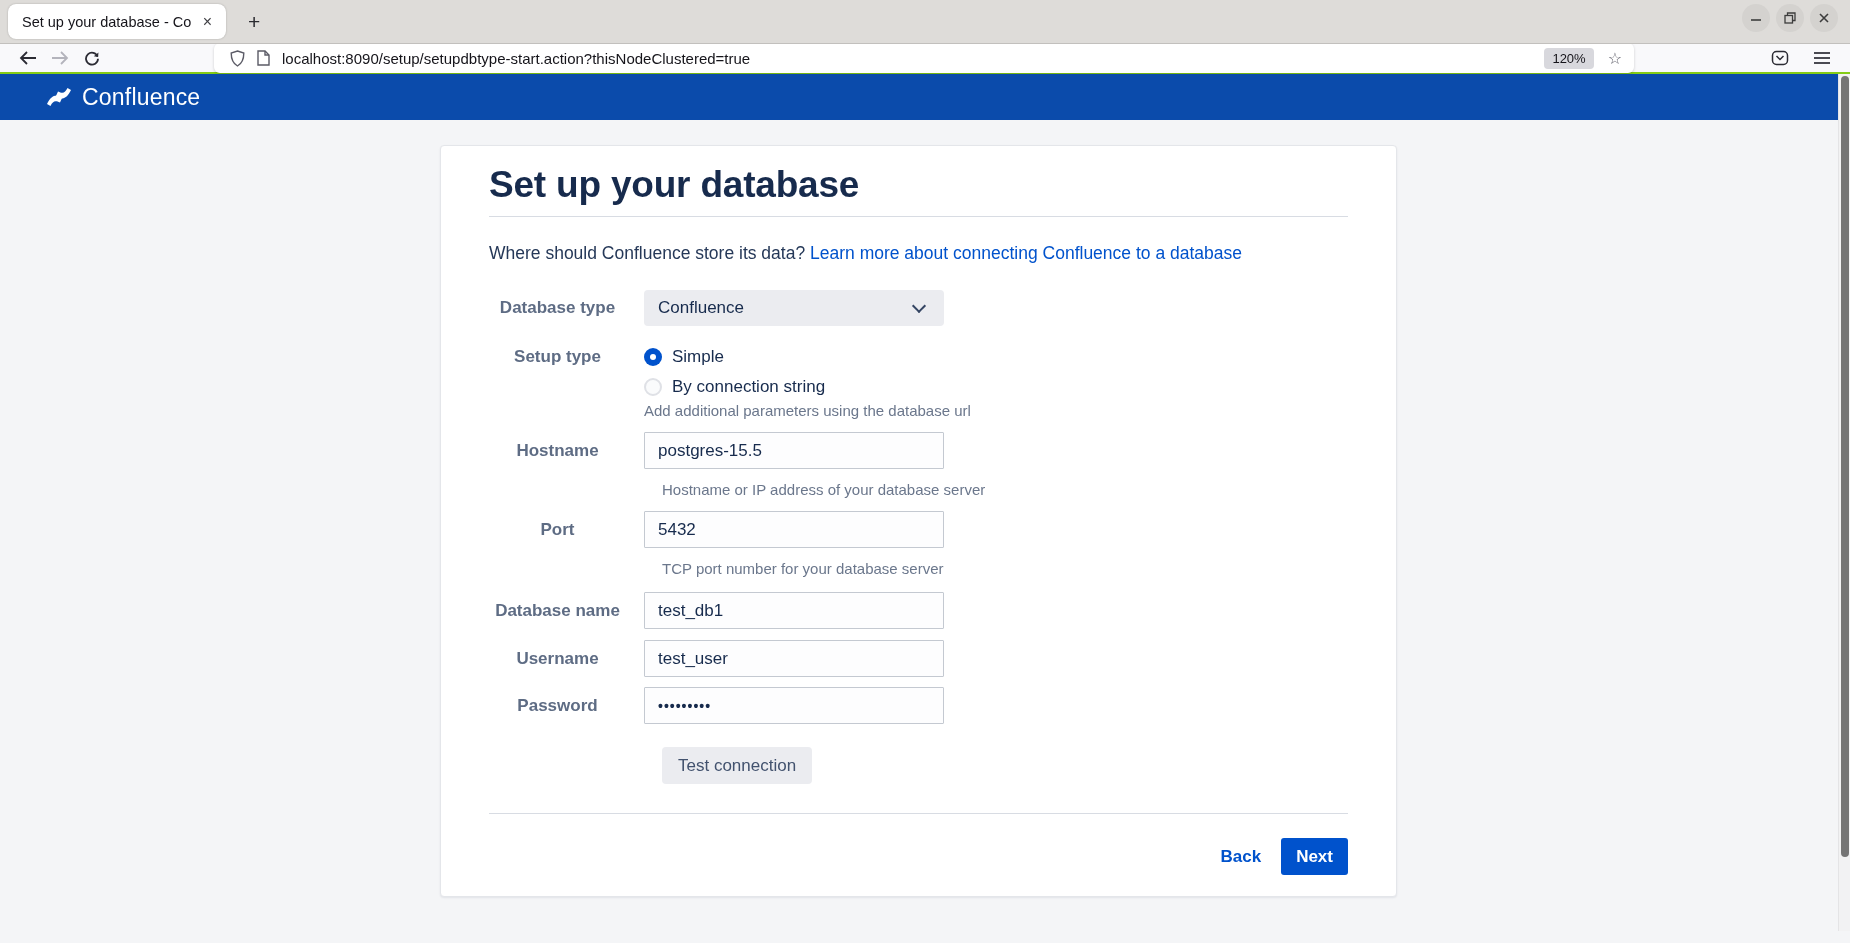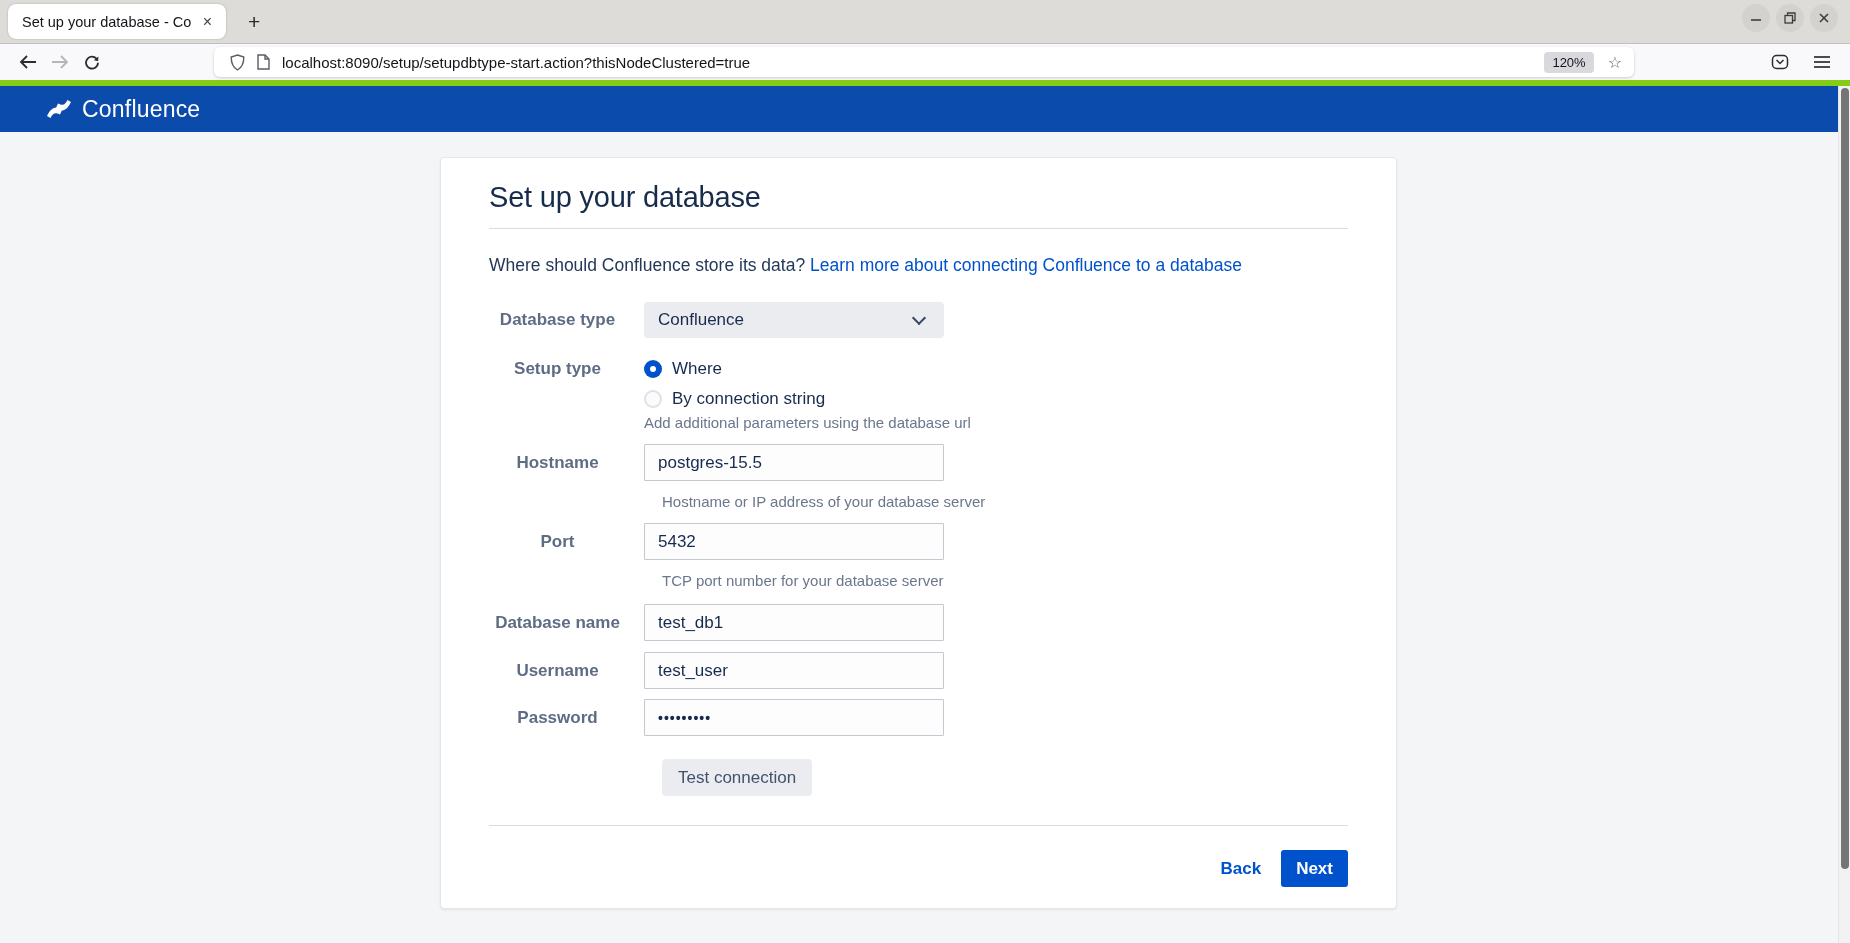--- a/index.html
+++ b/index.html
@@ -8,41 +8,41 @@
   
   .tabbar { height:44px; background:#dedcd9; display:flex; align-items:center; position:relative; border-bottom:1px solid #c2c0bd; }
   .tab { display:flex; align-items:center; gap:8px; background:#ffffff; border-radius:8px; height:35px; margin-left:8px; padding:0 10px 0 14px; width:218px; box-shadow:0 0 2px rgba(0,0,0,.25); }
   .tab-title { font-size:14.5px; color:#15141a; white-space:nowrap; overflow:hidden; flex:1; }
   .tab-close { font-size:16px; color:#3f3f44; line-height:1; padding:2px 4px; border-radius:4px; cursor:default; }
   .newtab { font-size:21px; color:#2b2b30; margin-left:14px; padding:2px 8px; border-radius:4px; }
   .win-controls { position:absolute; right:12px; top:4px; display:flex; gap:6px; }
   .win-btn { width:28px; height:28px; border-radius:50%; background:#d4d2cf; display:flex; align-items:center; justify-content:center; color:#3d3d3d; }
   .win-btn svg { display:block; }
 
-  .toolbar { height:42px; background:#f9f9fb; display:flex; align-items:center; border-bottom:6px solid #84cc16; padding:0 12px; }
+  .toolbar { height:30px; background:#f9f9fb; display:flex; align-items:center; border-bottom:2px solid #84cc16; padding:0 12px; }
   .nav-icon { width:32px; height:32px; display:flex; align-items:center; justify-content:center; font-size:19px; color:#2b2b33; border-radius:4px; }
   .nav-icon.disabled { color:#b4b4bc; }
   .urlbar { margin-left:106px; width:1420px; height:30px; background:#ffffff; border-radius:6px; box-shadow:0 1px 3px rgba(0,0,0,.18); display:flex; align-items:center; padding:0 8px 0 10px; }
   .urlbar .icn { display:flex; align-items:center; justify-content:center; width:26px; height:24px; color:#5b5b66; }
   .url-text { font-size:15px; color:#15141a; margin-left:6px; flex:1; white-space:nowrap; overflow:hidden; }
   .zoom-badge { background:#d8d8dd; border-radius:4px; font-size:13px; color:#15141a; padding:3px 8px; margin-right:10px; }
   .star { font-size:16px; color:#5b5b66; padding:0 4px; }
   .tb-right { display:flex; align-items:center; margin-left:auto; gap:10px; }
   .tb-right .icn { width:32px; height:32px; display:flex; align-items:center; justify-content:center; color:#2b2b33; border-radius:4px; }
 
   
   .viewport { position:relative; height:857px; }
   .conf-header { height:46px; background:#0b4bab; display:flex; align-items:center; padding-left:46px; width:1838px; }
   .conf-logo { display:flex; align-items:center; margin-right:10px; }
   .brand { color:#ffffff; font-size:23px; font-weight:500; letter-spacing:.2px; }
 
   .page { height:811px; background:#f4f5f7; width:1838px; }
   .card { width:957px; height:752px; margin:25px auto 0; margin-left:440px; background:#ffffff; border:1px solid #e4e6ea; border-radius:4px; box-shadow:0 1px 2px rgba(9,30,66,.08); padding:0 48px; }
 
-  h1.page-title { margin-top:21px; font-size:29px; line-height:36px; font-weight:400; color:#172b4d; letter-spacing:-.2px; }
+  h1.page-title { margin-top:21px; font-size:37px; line-height:36px; font-weight:700; color:#172b4d; letter-spacing:-.2px; }
   .rule { border:none; border-top:1px solid #d8dce3; margin-top:13px; }
   .intro { margin-top:25px; font-size:17.5px; color:#253858; line-height:22px; }
   .intro a { color:#0052cc; text-decoration:none; }
 
   .form-row { display:flex; align-items:center; }
   .flabel { width:155px; text-align:center; padding-right:18px; font-size:17px; font-weight:600; color:#5e6c84; flex:none; }
   .fcol { flex:1; }
 
   .select { width:300px; height:36px; background:#ebecf0; border-radius:4px; display:flex; align-items:center; padding:0 14px; position:relative; }
   .select-val { font-size:17px; color:#172b4d; flex:1; }
@@ -181,21 +181,21 @@
           </div>
         </div>
       </div>
 
       
       <div class="form-row" style="margin-top:18px; align-items:flex-start;">
         <div class="flabel" style="line-height:25px;">Setup type</div>
         <div class="fcol">
           <div class="radio-line">
             <span class="radio on"></span>
-            <span class="radio-label">Where</span>
+            <span class="radio-label">Simple</span>
           </div>
           <div class="radio-line" style="margin-top:5px;">
             <span class="radio off"></span>
             <span class="radio-label">By connection string</span>
           </div>
           <div class="help" style="margin-top:2px;">Add additional parameters using the database url</div>
         </div>
       </div>
 
       

